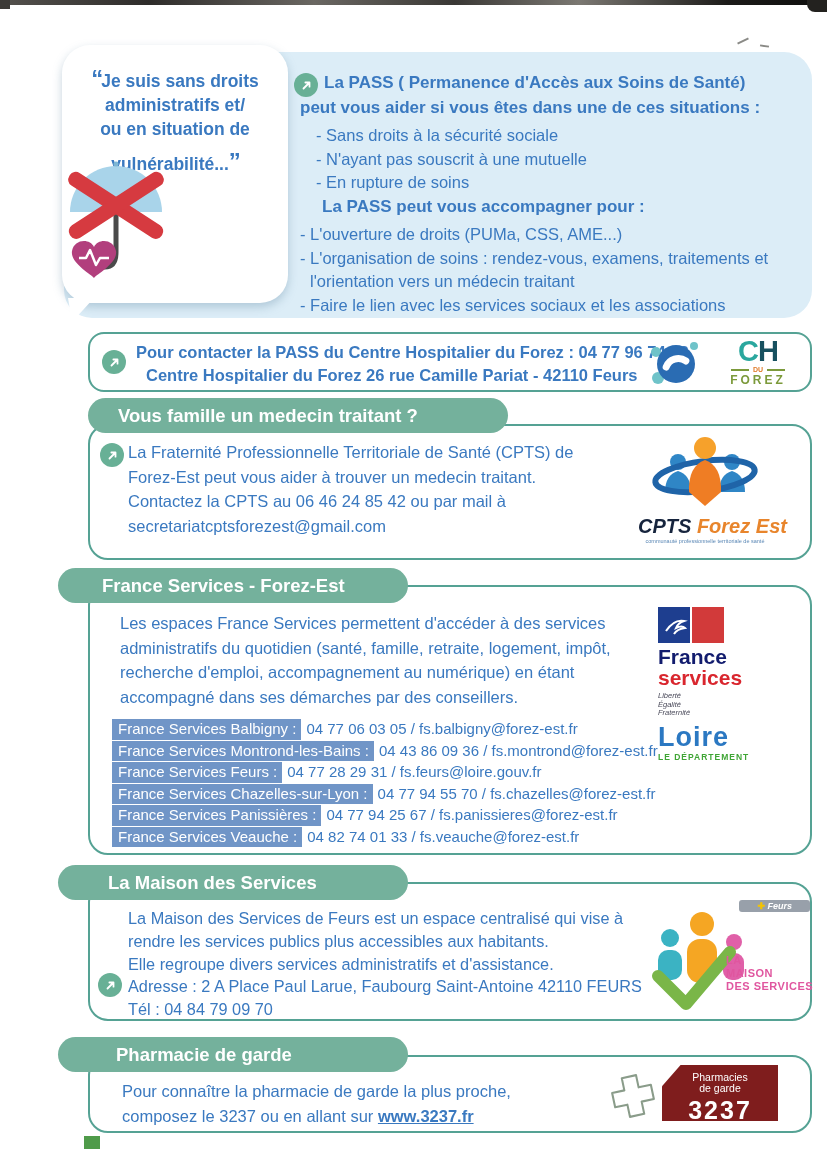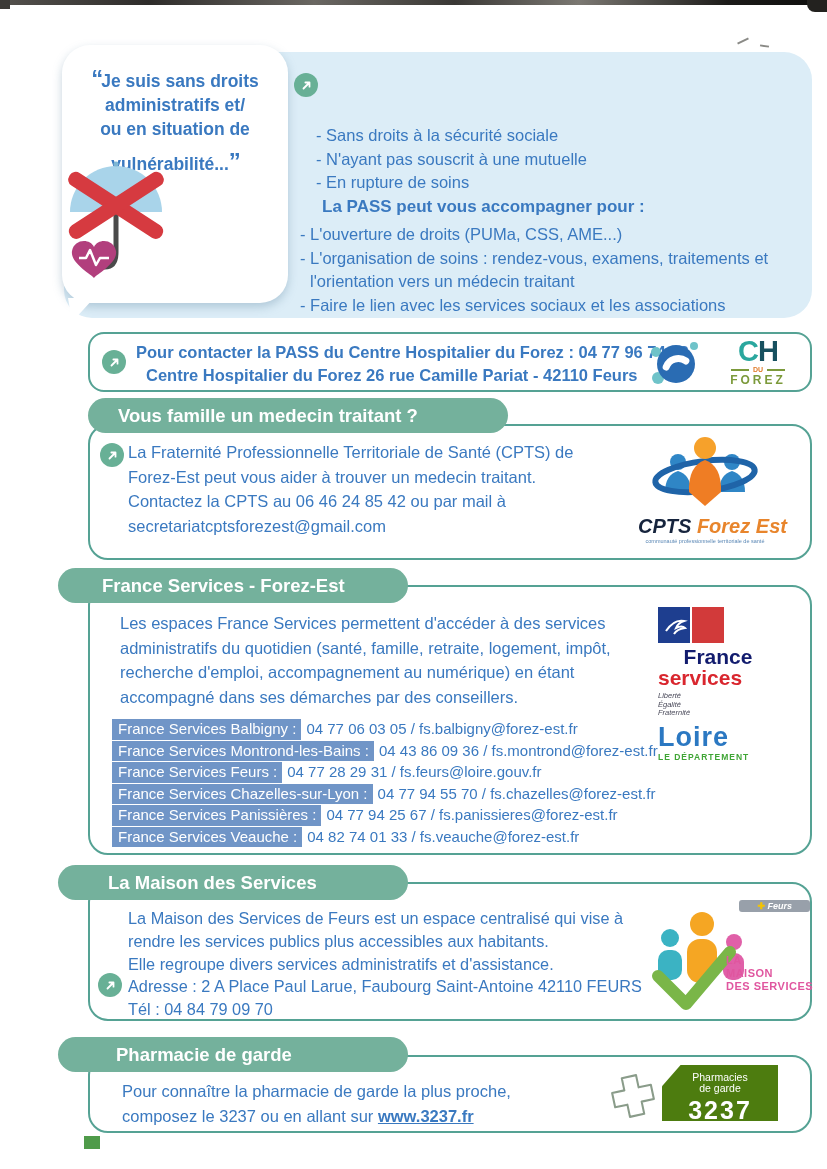--- a/index.html
+++ b/index.html
@@ -73,21 +73,21 @@
   
   .pill-fs{left:58px;top:568px;width:350px;height:35px;padding-left:44px;}
   .box-fs{left:88px;top:585px;width:724px;height:270px;}
   .fs-intro{position:absolute;left:30px;top:24px;width:552px;font-size:16.5px;color:#3a79c0;line-height:24.5px;}
   .fs-rows{position:absolute;left:22px;top:132px;}
   .fs-row{margin-bottom:1px;font-size:15px;line-height:19.5px;white-space:nowrap;}
   .fs-label{display:inline-block;background:#7095c7;color:#fff;padding:0 5px 1px 6px;}
   .fs-contact{color:#3a79c0;margin-left:5px;}
   .fr-logos{position:absolute;left:568px;top:20px;width:120px;}
   .fr-emblem{display:flex;width:66px;height:36px;}
-  .fr-france{font-size:21px;font-weight:bold;color:#121c6e;line-height:21px;margin-top:3px;text-align:center;}
+  .fr-france{font-size:21px;font-weight:bold;color:#121c6e;line-height:21px;margin-top:3px;}
   .fr-services{font-size:21px;font-weight:bold;color:#d9262e;line-height:21px;}
   .fr-motto{font-size:7.5px;font-style:italic;color:#4a4a5a;line-height:8.5px;margin-top:4px;}
   .loire{font-size:27px;font-weight:bold;color:#2b78c2;line-height:27px;margin-top:6px;letter-spacing:1px;}
   .loire-sub{font-size:8.5px;font-weight:bold;color:#3fa535;letter-spacing:1px;margin-top:1px;}
 
   
   .pill-maison{left:58px;top:865px;width:350px;height:35px;padding-left:50px;}
   .box-maison{left:88px;top:882px;width:724px;height:139px;}
   .maison-text{position:absolute;left:38px;top:23px;font-size:16.3px;color:#3a79c0;line-height:22.8px;}
   .maison-arrow{left:8px;top:89px;}
@@ -97,21 +97,21 @@
   .feurs-badge .plus{color:#f5c400;font-style:normal;}
   .maison-logo-text{position:absolute;left:76px;top:54px;color:#e0569f;font-weight:bold;font-size:11px;
                     line-height:13px;letter-spacing:.5px;}
 
   
   .pill-pharma{left:58px;top:1037px;width:350px;height:35px;padding-left:58px;}
   .box-pharma{left:88px;top:1055px;width:724px;height:78px;}
   .pharma-text{position:absolute;left:32px;top:22px;font-size:16.5px;color:#3a79c0;line-height:25px;}
   .ph-link{font-weight:bold;text-decoration:underline;cursor:pointer;}
   .cross-wrap{position:absolute;left:518px;top:14px;width:50px;height:50px;}
-  .g3237{position:absolute;left:572px;top:8px;width:116px;height:56px;background:#4d7c0f;
+  .g3237{position:absolute;left:572px;top:8px;width:116px;height:56px;background:#7f1d1d;
          clip-path:polygon(16% 0,100% 0,100% 100%,0 100%,0 38%);text-align:center;color:#fff;}
   .g3237 .t1{font-size:10.5px;line-height:11px;margin-top:7px;}
   .g3237 .num{font-size:25px;font-weight:bold;letter-spacing:2px;line-height:26px;margin-top:3px;}
 </style>
 </head>
 <body>
 
 <div class="page">
 
   <div class="top-edge"></div>
@@ -144,20 +144,24 @@
       <path d="M39 97 C35 88,19 89,17 101 C15 113,36 124,39 128 C42 124,63 113,61 101 C59 89,43 88,39 97 Z" fill="#b23f7d"></path>
       <path d="M24 108 L31 108 L35 100 L41 115 L45 108 L54 108" stroke="#ffffff" stroke-width="2.5" fill="none" stroke-linejoin="round"></path>
     </svg>
   </div>
 
   <span class="arrow-ic pass-arrow">
     <svg viewBox="0 0 20 20">
         <path d="M6 14 L14 6 M8.5 6 H14 V11.5" stroke="#fff" stroke-width="2.4" fill="none" stroke-linecap="round" stroke-linejoin="round"></path>
       </svg>
   </span>
+  <div class="pass-intro">
+    <div class="l1">La PASS ( Permanence d'Accès aux Soins de Santé)</div>
+    <div>peut vous aider si vous êtes dans une de ces situations :</div>
+  </div>
   <div class="situations">
     <div>- Sans droits à la sécurité sociale</div>
     <div>- N'ayant pas souscrit à une mutuelle</div>
     <div>- En rupture de soins</div>
   </div>
   <div class="accompany-title">La PASS peut vous accompagner pour :</div>
   <div class="accompany">
     <div class="hang">- L'ouverture de droits (PUMa, CSS, AME...)</div>
     <div class="hang">- L'organisation de soins : rendez-vous, examens, traitements et l'orientation vers un médecin traitant</div>
     <div class="hang">- Faire le lien avec les services sociaux et les associations</div>

